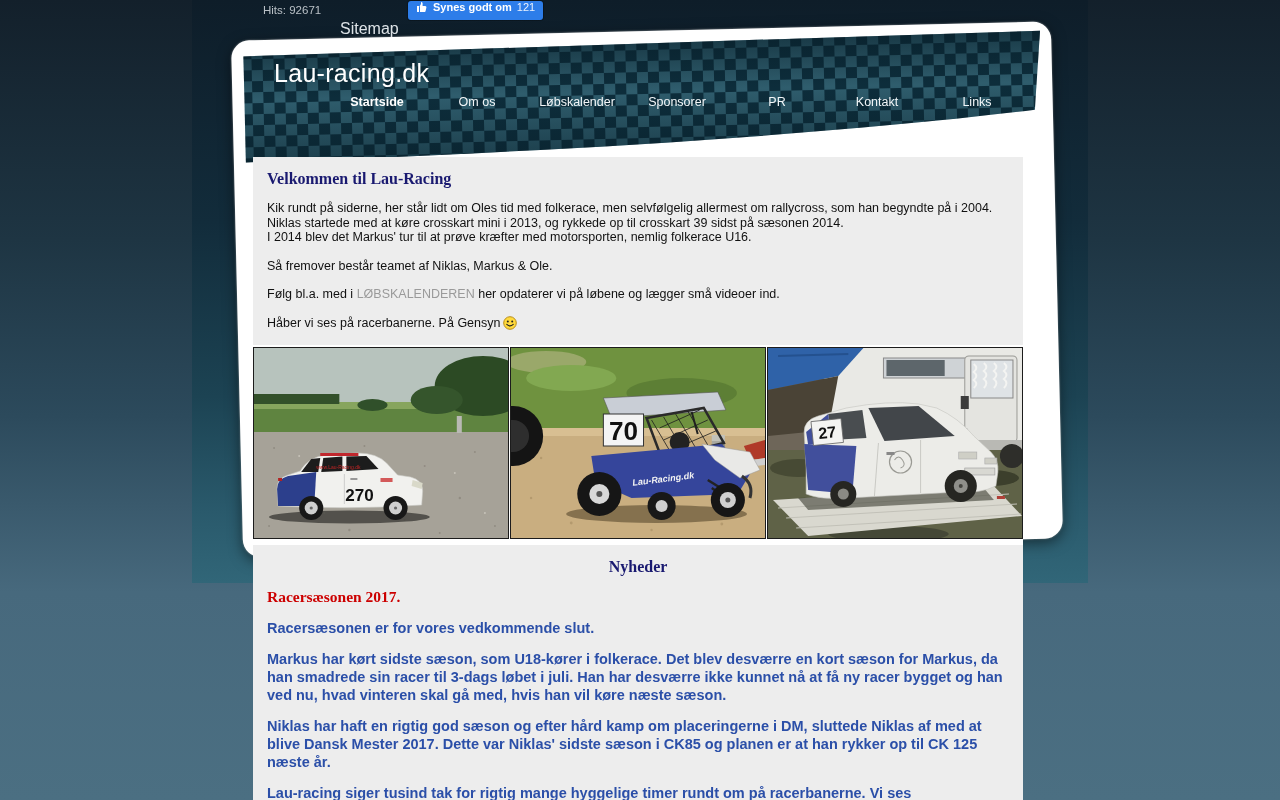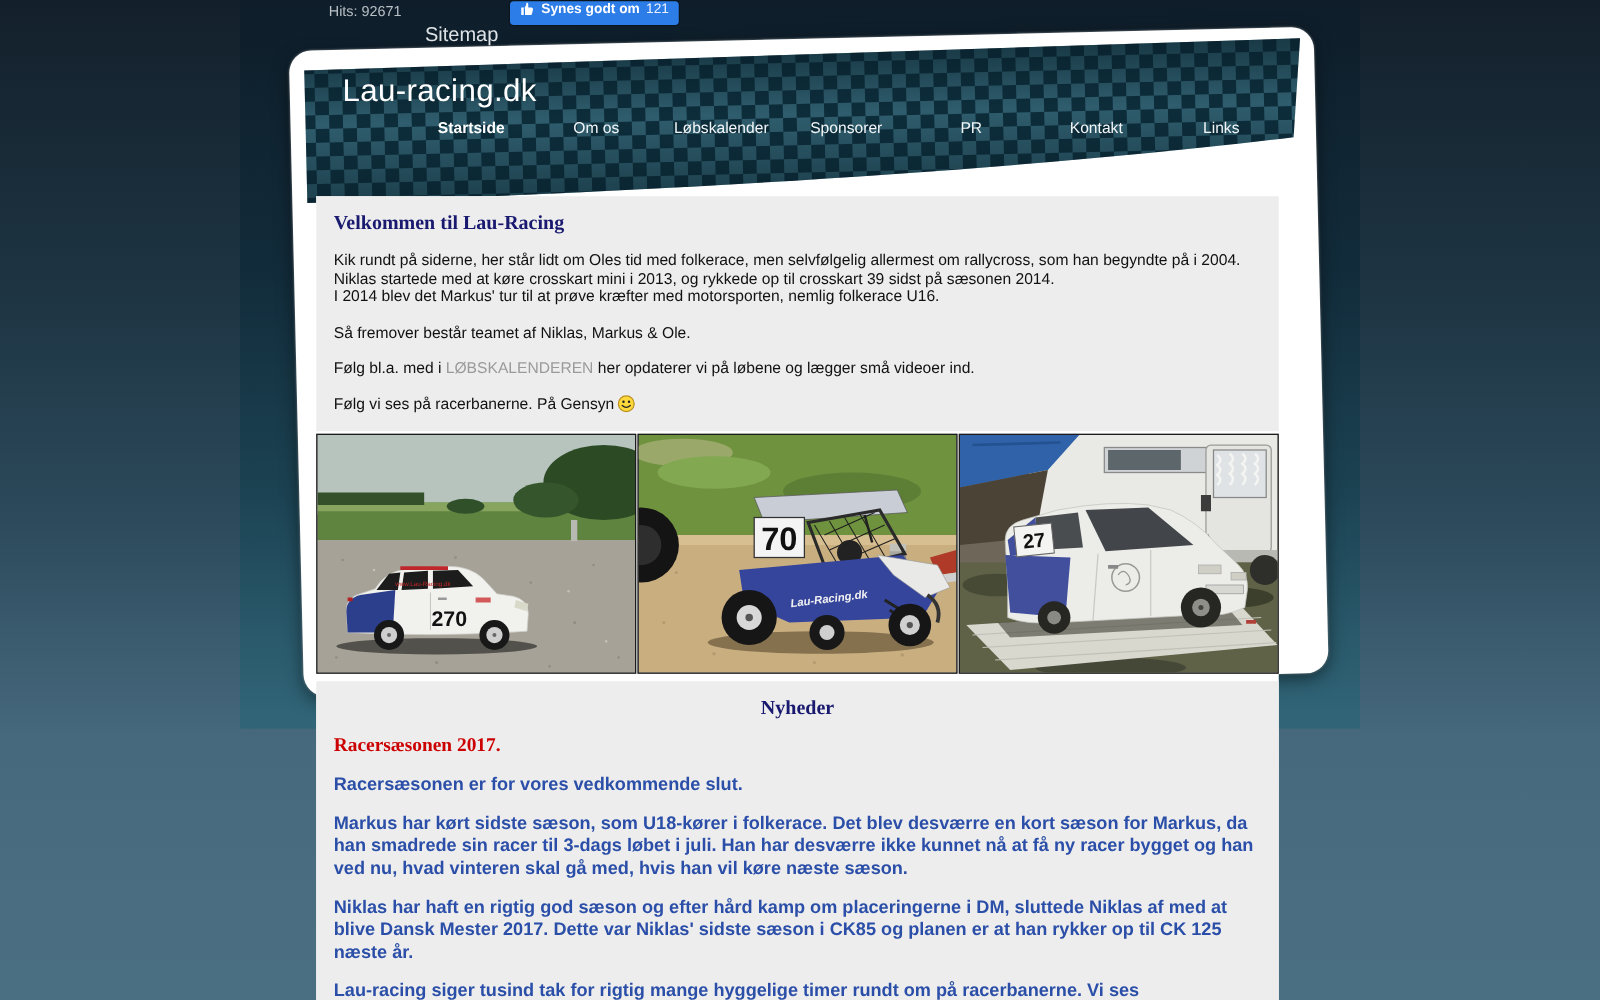--- a/index.html
+++ b/index.html
@@ -104,21 +104,21 @@
 
   <div class="content">
 
     <section class="gbox welcome">
       <h1>Velkommen til Lau-Racing</h1>
       <p><span>Kik rundt på siderne, her står lidt om Oles tid med folkerace, men selvfølgelig allermest om rallycross, som han begyndte på i 2004.</span><br>
          <span>Niklas startede med at køre crosskart mini i 2013, og rykkede op til crosskart 39 sidst på sæsonen 2014.</span><br>
          <span>I 2014 blev det Markus' tur til at prøve kræfter med motorsporten, nemlig folkerace U16.</span></p>
       <p>Så fremover består teamet af Niklas, Markus &amp; Ole.</p>
       <p><span>Følg bl.a. med i </span><span class="link-gray">LØBSKALENDEREN</span><span> her opdaterer vi på løbene og lægger små videoer ind.</span></p>
-      <p><span>Følg vi ses på racerbanerne. På Gensyn</span><svg class="smiley" viewBox="0 0 14 14">
+      <p><span>Håber vi ses på racerbanerne. På Gensyn</span><svg class="smiley" viewBox="0 0 14 14">
             <circle cx="7" cy="7" r="6.3" fill="#ffd93b" stroke="#b98f1d" stroke-width="1"></circle>
             <circle cx="4.8" cy="5.4" r="1" fill="#222"></circle>
             <circle cx="9.2" cy="5.4" r="1" fill="#222"></circle>
             <path d="M3.8 8.4 Q7 11.4 10.2 8.4" fill="none" stroke="#222" stroke-width="1.1" stroke-linecap="round"></path>
           </svg></p>
     </section>
 
     <div class="photo-row">
 
       <div class="photo">

